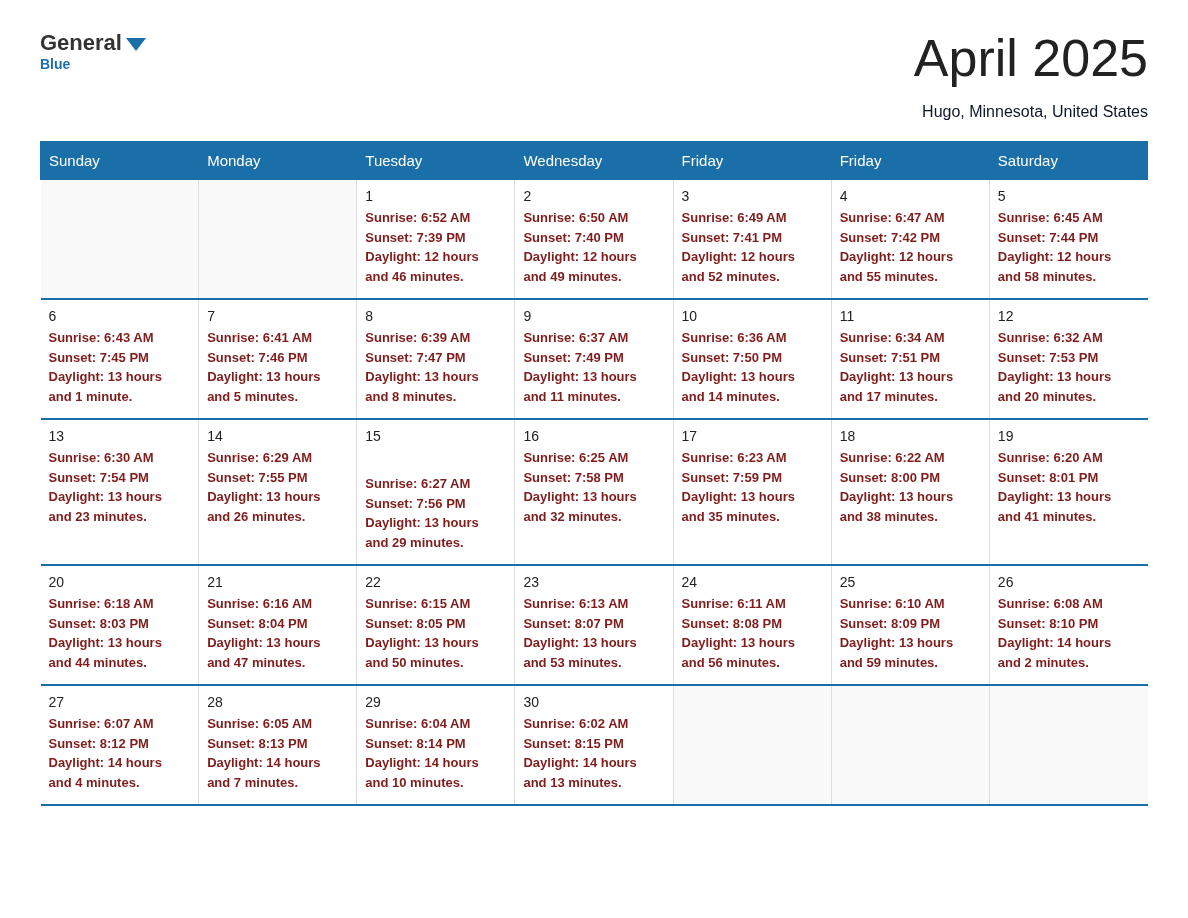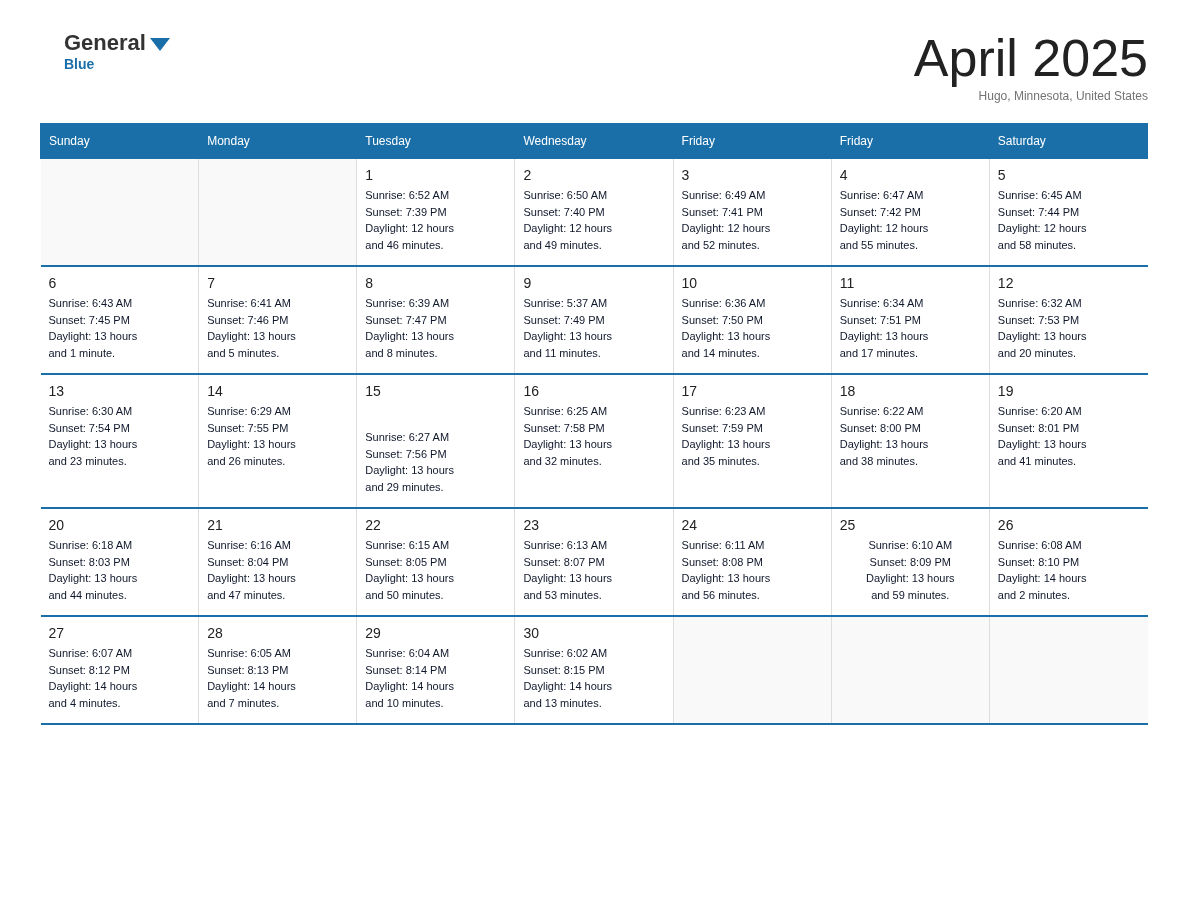--- a/index.html
+++ b/index.html
@@ -14,21 +14,20 @@
     .header-row {
       display: flex;
       justify-content: space-between;
       align-items: flex-start;
       margin-bottom: 20px;
     }
     .logo {
       display: flex;
       align-items: flex-end;
       gap: 4px;
-      margin-left: 24px;
     }
     .logo-text-general {
       font-size: 22px;
       font-weight: bold;
       color: #333;
     }
     .logo-text-blue {
       font-size: 14px;
       font-weight: bold;
       color: #1a6fa8;
@@ -36,35 +35,35 @@
     .title-block {
       text-align: right;
     }
     .month-title {
       font-size: 52px;
       font-weight: normal;
       color: #222;
       line-height: 1.1;
     }
     .location-title {
-      font-size: 12px;
-      color: #737373;
-      margin-top: 2px;
+      font-size: 16px;
+      color: #0f172a;
+      margin-top: 16px;
     }
     table {
       width: 100%;
       border-collapse: collapse;
       table-layout: fixed;
     }
     thead tr {
       background-color: #1a6fa8;
     }
     thead th {
       color: #fff;
-      font-size: 12px;
+      font-size: 15px;
       font-weight: normal;
       padding: 10px 8px;
       text-align: left;
       border: 1px solid #1a6fa8;
     }
     tbody tr {
       border-bottom: 2px solid #1a6fa8;
     }
     tbody td {
       vertical-align: top;
@@ -82,23 +81,24 @@
       border-right: none;
     }
     .day-number {
       font-size: 14px;
       font-weight: normal;
       color: #222;
       margin-bottom: 4px;
       display: block;
     }
     .day-info {
-      font-size: 11px;
+      font-size: 13px;
       line-height: 1.5;
-      color: #0f172a;
+      color: #7f1d1d;
+      font-weight: bold;
     }
     .empty-cell {
       background: #f9f9f9;
     }
   </style>
 </head>
 <body>
 
 <div class="header-row">
   <div class="logo">
@@ -187,21 +187,21 @@
         </td>
         <td>
           <span class="day-number">8</span>
           <div class="day-info" style="white-space: pre-line;">Sunrise: 6:39 AM
 Sunset: 7:47 PM
 Daylight: 13 hours
 and 8 minutes.</div>
         </td>
         <td>
           <span class="day-number">9</span>
-          <div class="day-info" style="white-space: pre-line;">Sunrise: 5:37 AM
+          <div class="day-info" style="white-space: pre-line;">Sunrise: 6:37 AM
 Sunset: 7:49 PM
 Daylight: 13 hours
 and 11 minutes.</div>
         </td>
         <td>
           <span class="day-number">10</span>
           <div class="day-info" style="white-space: pre-line;">Sunrise: 6:36 AM
 Sunset: 7:50 PM
 Daylight: 13 hours
 and 14 minutes.</div>
@@ -303,21 +303,21 @@
         </td>
         <td>
           <span class="day-number">24</span>
           <div class="day-info" style="white-space: pre-line;">Sunrise: 6:11 AM
 Sunset: 8:08 PM
 Daylight: 13 hours
 and 56 minutes.</div>
         </td>
         <td>
           <span class="day-number">25</span>
-          <div class="day-info" style="white-space: pre-line; text-align: center;">Sunrise: 6:10 AM
+          <div class="day-info" style="white-space: pre-line;">Sunrise: 6:10 AM
 Sunset: 8:09 PM
 Daylight: 13 hours
 and 59 minutes.</div>
         </td>
         <td>
           <span class="day-number">26</span>
           <div class="day-info" style="white-space: pre-line;">Sunrise: 6:08 AM
 Sunset: 8:10 PM
 Daylight: 14 hours
 and 2 minutes.</div>

